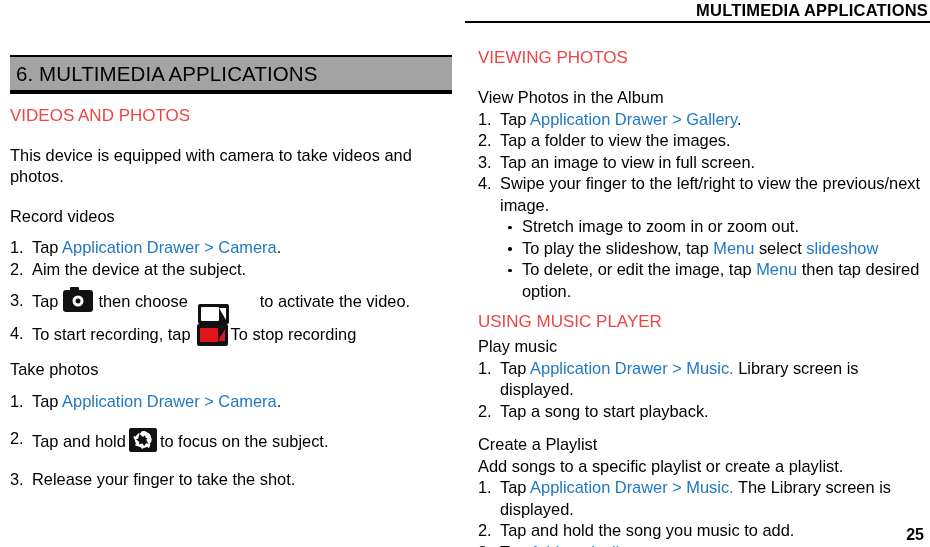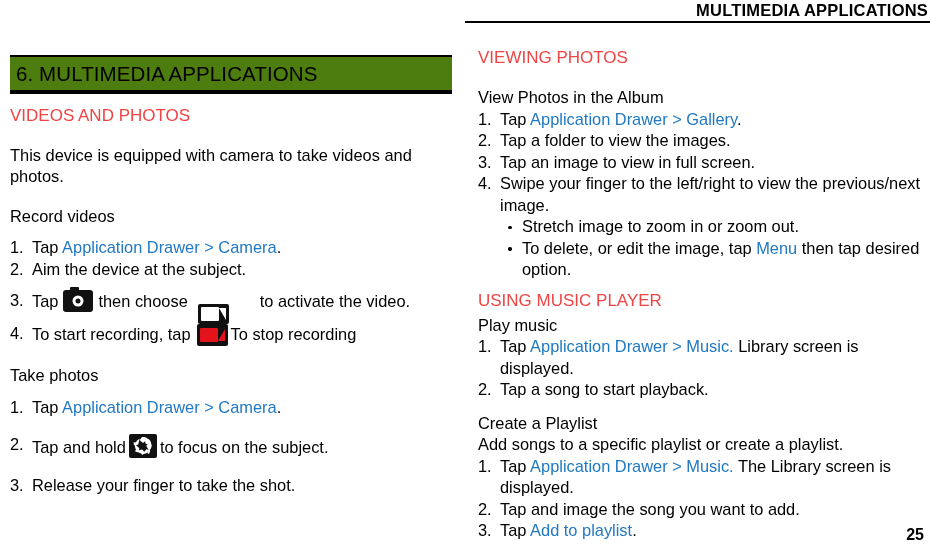--- a/index.html
+++ b/index.html
@@ -62,21 +62,21 @@
   .chapter-band {
     margin-top: 31px;
     position: relative;
   }
   .chapter-rule-top {
     height: 1.5px;
     background: #000000;
     width: 100%;
   }
   .chapter-title {
-    background: #4d7c0f;
+    background: #a3a3a3;
     font-size: 20.5px;
     line-height: 33px;
     padding: 0 0 0 6px;
     white-space: nowrap;
     letter-spacing: 0.1px;
   }
   .chapter-rule-bot {
     height: 4px;
     background: #000000;
     width: 100%;
@@ -291,21 +291,21 @@
     <div class="step gap">
       <span class="num">4.</span><span>To start recording, tap</span><span class="icn icn-stack"><span class="icn icn-camcorder-white top">
             <span class="body"></span>
             <span class="lens"></span>
           </span><span class="icn icn-camcorder-red bot">
             <span class="body"></span>
             <span class="lens"></span>
           </span></span><span>To stop recording</span>
     </div>
 
-    <div class="para" style="margin-top:20px;">Take photos</div>
+    <div class="para" style="margin-top:14px;">Take photos</div>
 
     <div class="step gap">
       <span class="num">1.</span><span>Tap </span><span class="lnk">Application Drawer &gt; Camera</span><span>.</span>
     </div>
 
     <div class="step" style="margin-top:16px;">
       <span class="num">2.</span><span>Tap and hold</span><span class="icn icn-aperture"><svg width="22" height="22" viewBox="0 0 24 24" aria-hidden="true">
             <g fill="#ffffff">
               <path d="M12 2.2c2.0 0 3.9.7 5.3 1.9L12 8.6 9.1 6.4c-.5-.4-.6-1.1-.2-1.6l1.5-2.2c.5-.3 1.0-.4 1.6-.4z"></path>
               <path d="M19.0 5.1c1.3 1.5 2.0 3.4 2.0 5.4l-6.3-.9-.5-3.6c-.1-.6.3-1.2.9-1.3l2.6-.4c.5.2.9.5 1.3.8z"></path>
@@ -344,20 +344,23 @@
     </div>
 
     <div class="step">
       <span class="num">4.</span><span>Swipe your finger to the left/right to view the previous/next image.</span>
     </div>
 
     <div class="bullet">
       <span class="dot"></span><span>Stretch image to zoom in or zoom out.</span>
     </div>
 
+    <div class="bullet">
+      <span class="dot"></span><span>To play the slideshow, tap </span><span class="lnk">Menu</span><span> select </span><span class="lnk">slideshow</span>
+    </div>
 
     <div class="bullet">
       <span class="dot"></span><span>To delete, or edit the image, tap </span><span class="lnk">Menu</span><span> then tap desired option.</span>
     </div>
 
     <div class="sec-head tight">USING MUSIC PLAYER</div>
 
     <div class="para" style="margin-top:3px;">Play music</div>
 
     <div class="step">
@@ -370,21 +373,21 @@
 
     <div class="para" style="margin-top:12px;">Create a Playlist</div>
 
     <div class="para run-on">Add songs to a specific playlist or create a playlist.</div>
 
     <div class="step">
       <span class="num">1.</span><span>Tap </span><span class="lnk">Application Drawer &gt; Music.</span><span> The Library screen is displayed.</span>
     </div>
 
     <div class="step">
-      <span class="num">2.</span><span>Tap and image the song you want to add.</span>
+      <span class="num">2.</span><span>Tap and hold the song you music to add.</span>
     </div>
 
     <div class="step">
       <span class="num">3.</span><span>Tap </span><span class="lnk">Add to playlist</span><span>.</span>
     </div>
 
   </div>
 </div>
 
 <div class="page-num">25</div>

